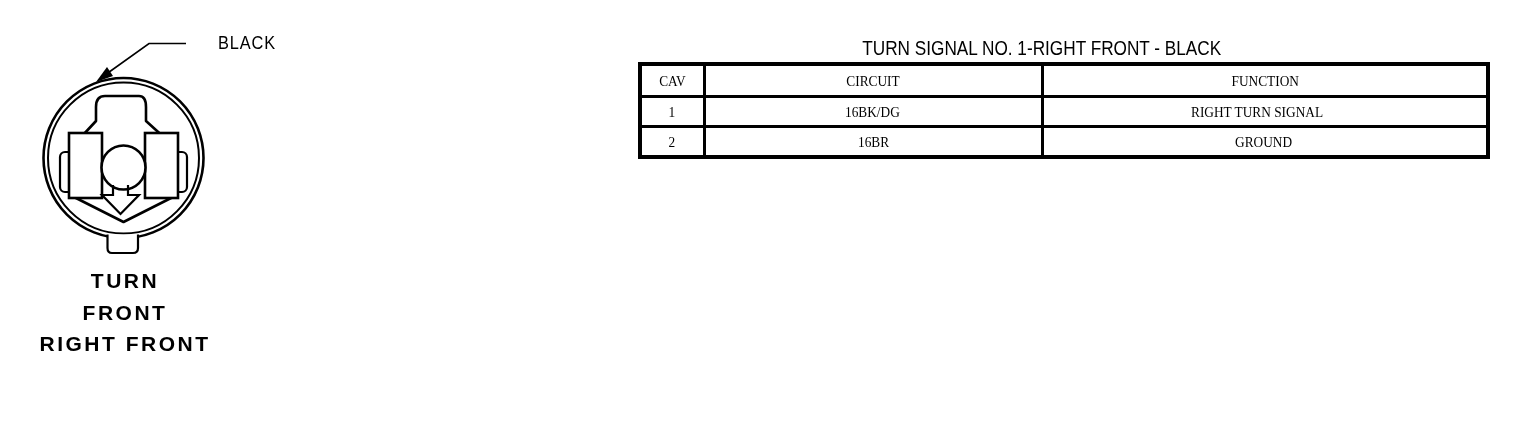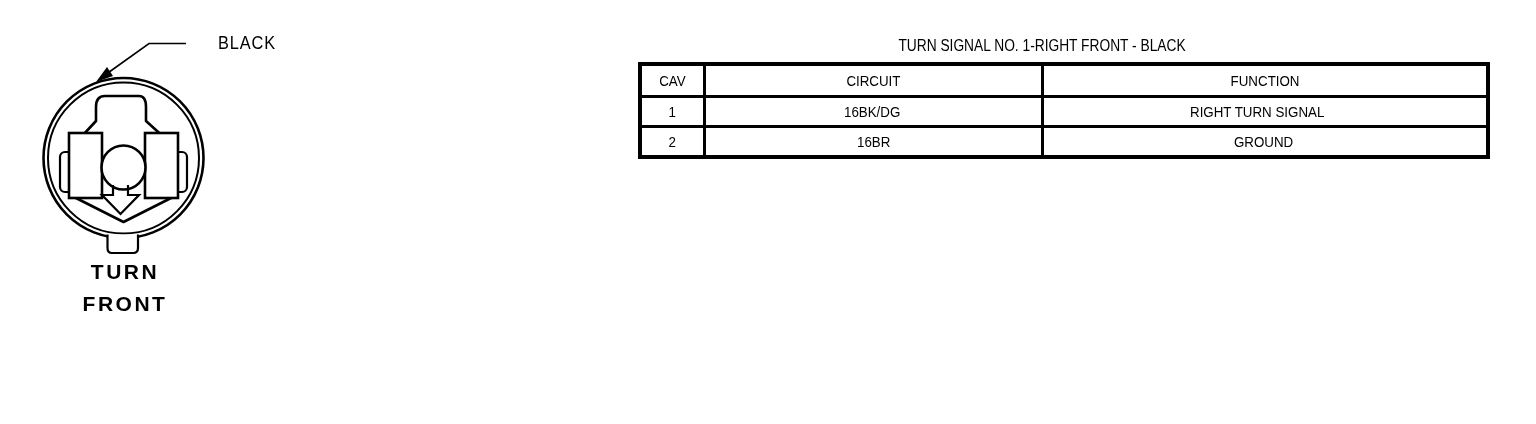--- a/index.html
+++ b/index.html
@@ -12,31 +12,31 @@
   .cond-c{display:inline-block;transform:scaleX(0.86);transform-origin:50% 50%;white-space:nowrap;}
 
   #connector-figure{position:absolute;left:0;top:0;}
 
   #black-label{
     position:absolute;left:190px;top:33px;
     font-size:19px;line-height:19px;letter-spacing:1px;margin-left:28px;
   }
 
   #caption{
-    position:absolute;left:4px;top:256px;width:242px;
+    position:absolute;left:4px;top:265px;width:242px;
     text-align:center;font-weight:bold;font-size:21px;
     line-height:31.5px;letter-spacing:2.5px;white-space:nowrap;
   }
 
   #table-title{
     position:absolute;left:618px;top:37px;width:848px;
-    text-align:center;font-size:16px;
+    text-align:center;font-size:20px;
   }
 
-  #pin-table-wrap{position:absolute;left:638px;top:62px;}
+  #pin-table-wrap{position:absolute;left:638px;top:62px;font-family:Liberation Serif, serif;}
   table.pin{
     border-collapse:collapse;table-layout:fixed;width:848px;
     border:4px solid #000;
   }
   table.pin th, table.pin td{
     border:3px solid #000;
     font-size:15.5px;font-weight:normal;
     padding:0 0 0 7px;text-align:center;vertical-align:middle;
     overflow:hidden;white-space:nowrap;
   }
@@ -64,20 +64,21 @@
   </g>
 </svg>
 
 <div id="black-label">
   <span class="cond">BLACK</span>
 </div>
 
 <div id="caption">
   <div>TURN</div>
   <div>FRONT</div>
+  <div>RIGHT FRONT</div>
 </div>
 
 <div id="table-title">
   <span class="cond-c">TURN SIGNAL NO. 1-RIGHT FRONT - BLACK</span>
 </div>
 
 <div id="pin-table-wrap">
   <table class="pin">
     <colgroup>
       <col style="width:64px">

